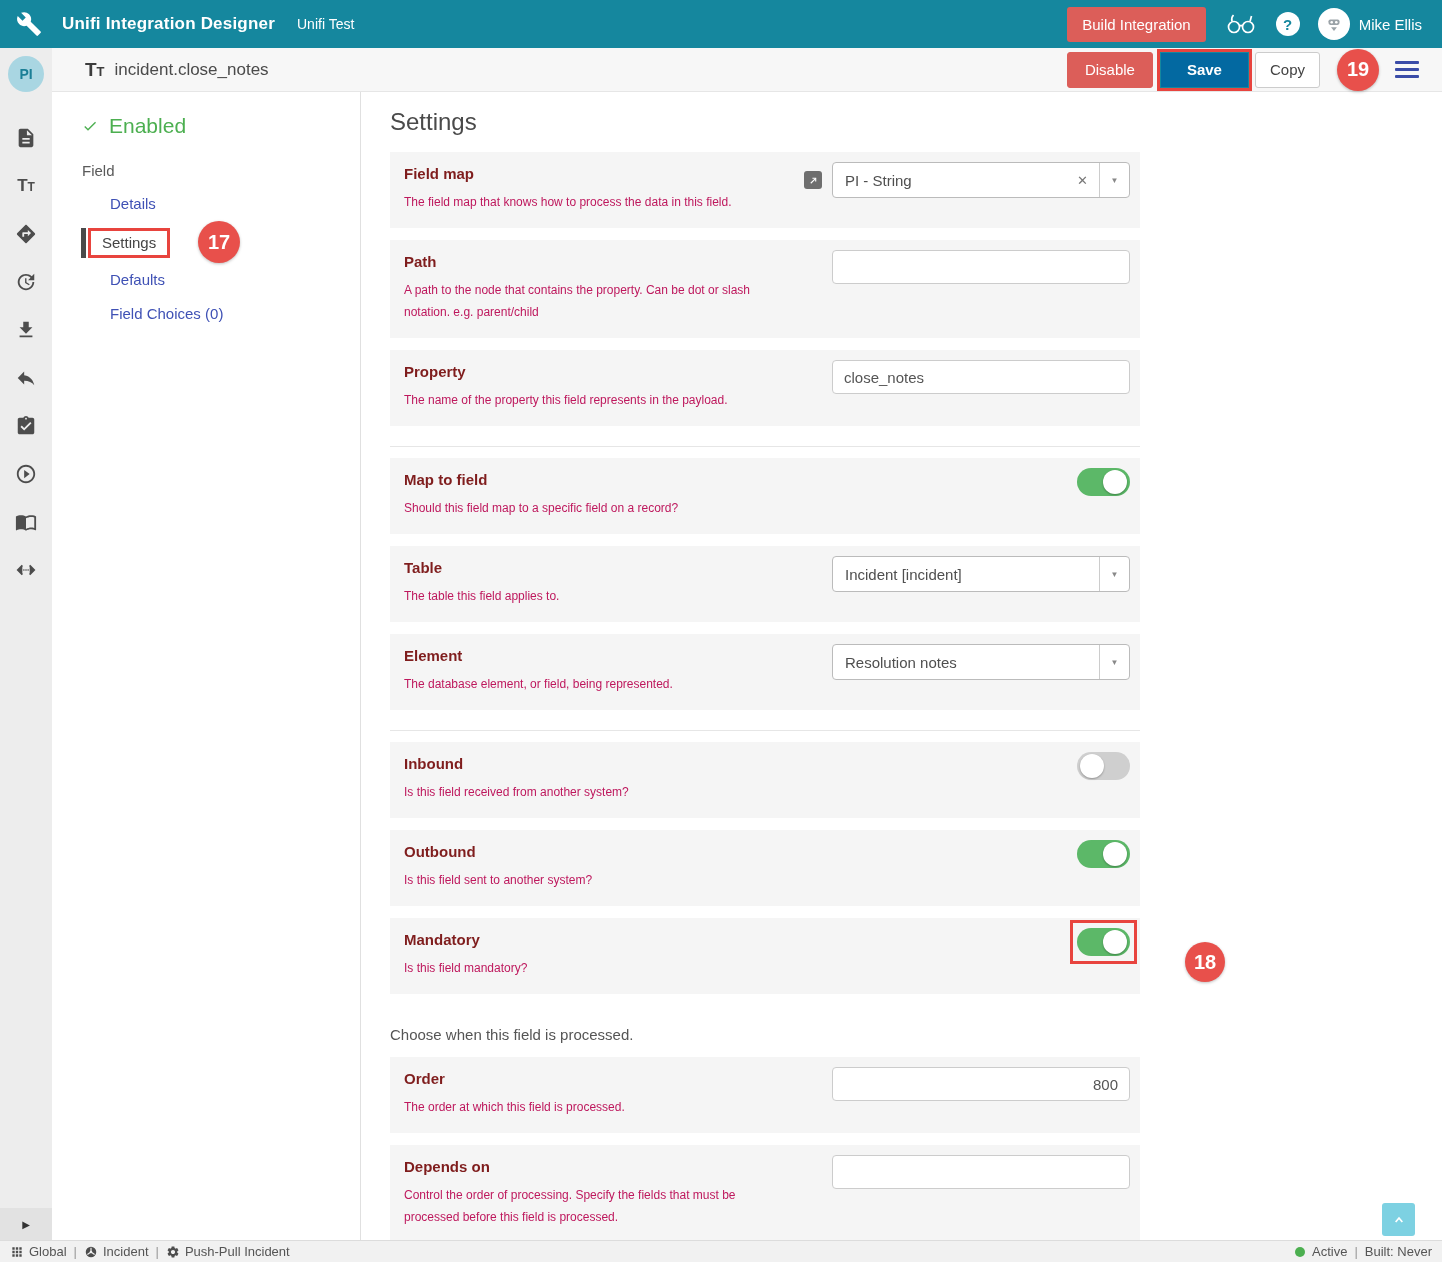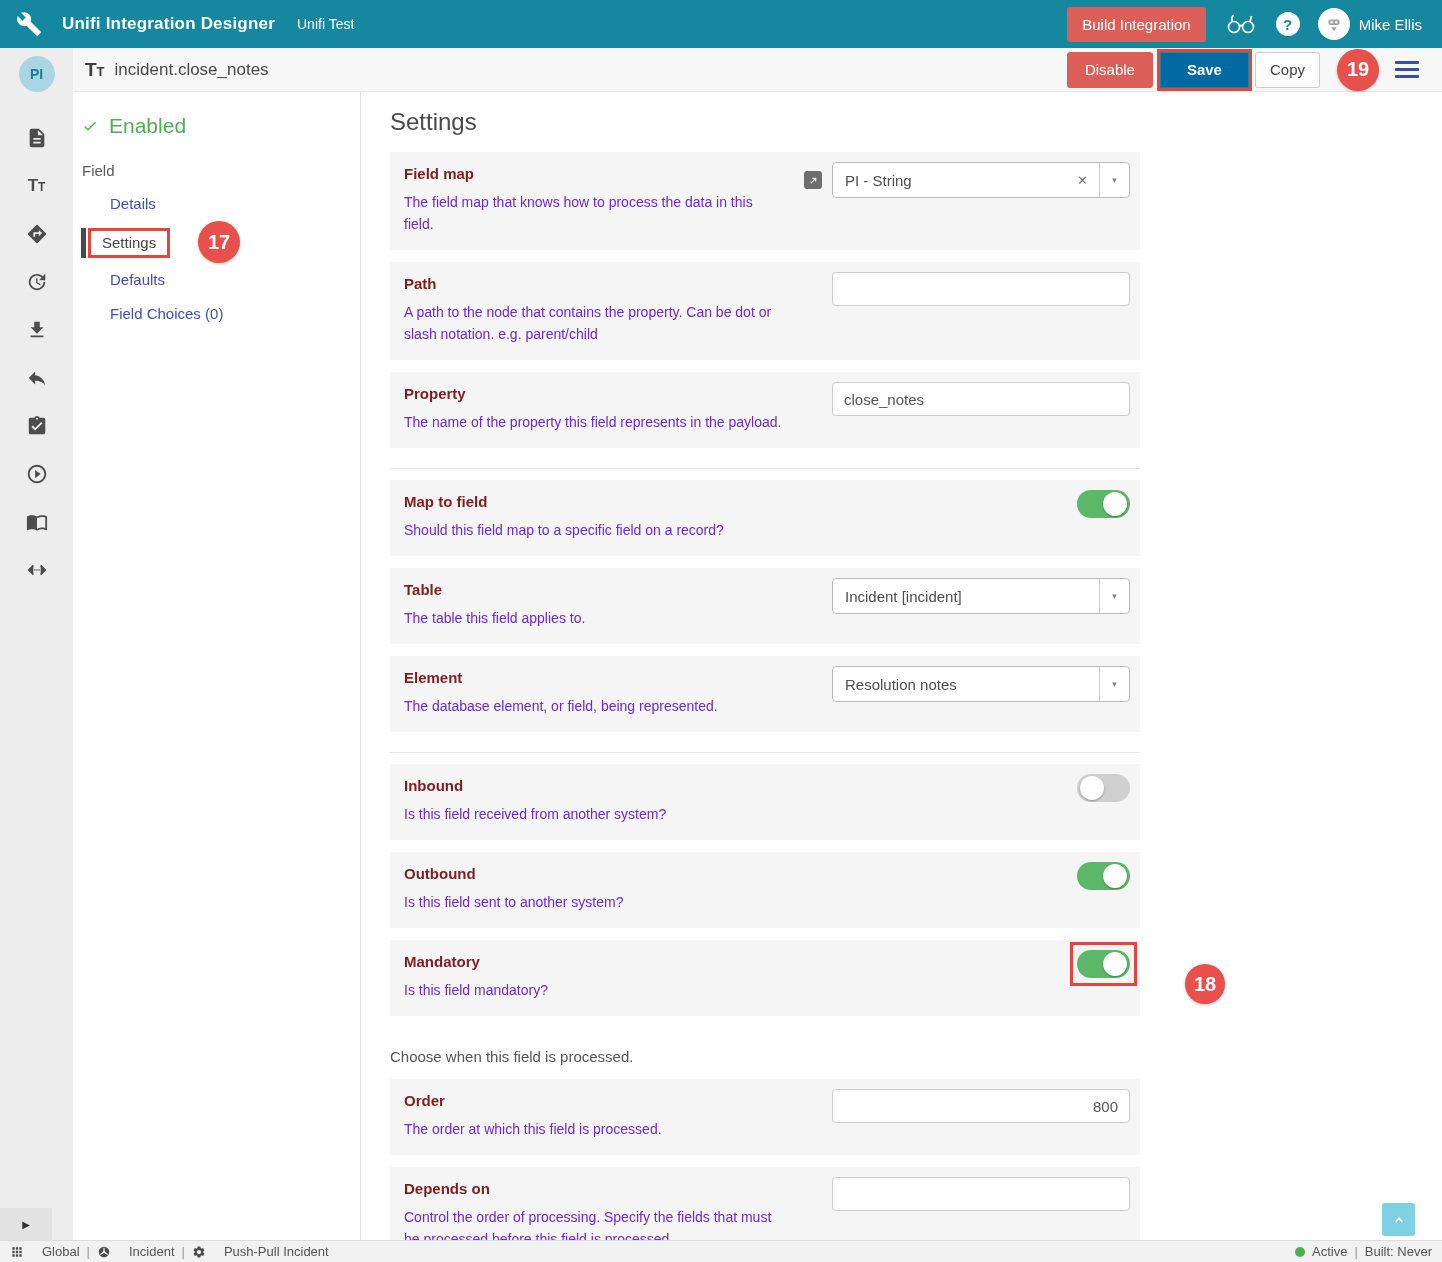--- a/index.html
+++ b/index.html
@@ -30,21 +30,21 @@
   .btn-disable { background:#DC5E59; border:1px solid #DC5E59; color:#fff; padding:0 17px; }
   .save-wrap { border:3px solid #E8443E; margin-left:4px; }
   .btn-save { background:#0369a1; border:1px solid #15879E; color:#fff; padding:0 26px; border-radius:0;font-weight:bold; }
   .btn-copy { background:#fff; border:1px solid #CCC; color:#444; padding:0 14px; margin-left:3px; }
   .step-circle { width:42px; height:42px; border-radius:50%; background:#E8504B; color:#fff; font-size:20px; font-weight:bold; display:flex; align-items:center; justify-content:center; box-shadow:0 1px 3px rgba(0,0,0,.25); }
   .toolbar .step-circle { margin:0 16px 0 17px; }
   .hamburger { width:24px; display:flex; flex-direction:column; gap:4px; cursor:pointer; }
   .hamburger span { height:3px; background:#3A4CA8; border-radius:1px; }
 
   
-  .sidebar { position:absolute; top:48px; left:0; width:73px; bottom:22px; background:#EDEDED; z-index:6; }
+  .sidebar { position:absolute; top:48px; left:0; width:52px; bottom:22px; background:#EDEDED; z-index:6; }
   .pi-avatar { width:36px; height:36px; border-radius:50%; background:#A9D6E2; color:#1B7F96; font-weight:bold; font-size:14px; display:flex; align-items:center; justify-content:center; margin:8px auto 0; cursor:pointer; }
   .side-icons { display:flex; flex-direction:column; align-items:center; gap:24px; margin-top:34px; }
   .side-icons .sicon { width:24px; height:24px; cursor:pointer; display:flex; align-items:center; justify-content:center; }
   .side-icons svg { width:22px; height:22px; fill:#4d4d4d; }
   .sicon-text { font-weight:bold; color:#4d4d4d; display:flex; align-items:baseline; }
   .sicon-text .big{ font-size:17px; } .sicon-text .small{ font-size:12px; }
   .expand-box { position:absolute; bottom:0; left:0; width:52px; height:32px; background:#E2E2E2; display:flex; align-items:center; justify-content:center; cursor:pointer; font-size:10px; color:#333; }
 
   
   .navpanel { position:absolute; top:92px; left:52px; width:309px; bottom:22px; background:#fff; border-right:1px solid #E0E0E0; padding-top:22px; z-index:3; }
@@ -56,21 +56,21 @@
   .nav-settings { position:relative; height:32px; margin:-2px 0 12px; display:flex; align-items:center; }
   .active-bar { position:absolute; left:29px; top:1px; width:5px; height:30px; background:#4a4a4a; }
   .nav-settings .annot-box { margin-left:36px; border:3px solid #E8443E; padding:3px 11px 4px; font-size:15px; color:#444; cursor:pointer; }
   .nav-settings .step-circle { position:absolute; left:146px; top:-6px; }
 
   
   .content { position:absolute; top:92px; left:361px; right:0; bottom:22px; background:#fff; padding:16px 0 0 29px; overflow:hidden; }
   .settings-h { font-size:24px; font-weight:500; color:#4a4a4a; margin-bottom:16px; }
   .frow { position:relative; width:750px; background:#F5F5F5; padding:13px 14px 15px; margin-bottom:12px; min-height:70px; }
   .frow-label { font-size:15px; font-weight:bold; color:#7f1d1d; margin-bottom:9px; }
-  .frow-desc { font-size:14px; color:#6d28d9; line-height:22px; max-width:380px; }
+  .frow-desc { font-size:12px; color:#be185d; line-height:22px; max-width:380px; }
   .ctl { position:absolute; top:10px; right:10px; display:flex; align-items:center; gap:10px; }
   .ctl-input { width:298px; height:34px; border:1px solid #CCC; border-radius:4px; background:#fff; font-family:inherit; font-size:15px; color:#555; padding:0 11px; }
   .ctl-input.num { text-align:right; }
   .ctl-select { width:298px; height:36px; border:1px solid #BBB; border-radius:4px; background:#fff; display:flex; align-items:center; cursor:pointer; }
   .sel-text { flex:1; font-size:15px; color:#4f4f4f; padding:0 12px; white-space:nowrap; }
   .sel-clear { font-size:13px; color:#777; padding:0 11px; cursor:pointer; }
   .sel-caret { width:30px; align-self:stretch; border-left:1px solid #CCC; display:flex; align-items:center; justify-content:center; font-size:8px; color:#888; cursor:pointer; }
   .popout { width:18px; height:18px; background:#6E6E6E; border-radius:3px; display:flex; align-items:center; justify-content:center; cursor:pointer; }
   .popout svg { width:11px; height:11px; stroke:#fff; stroke-width:2; fill:none; }
   .toggle { width:53px; height:28px; border-radius:14px; position:relative; cursor:pointer; }
@@ -83,21 +83,21 @@
   .mand-wrap .annot-ring { position:absolute; inset:-8px -7px; border:3px solid #E8443E; }
   .row-circle { position:absolute; left:795px; top:24px; }
   .hr { width:750px; height:1px; background:#E6E6E6; margin:20px 0 11px; }
   .process-note { font-size:15px; color:#555; margin:32px 0 14px; }
 
   
   .statusbar { position:absolute; left:0; right:0; bottom:0; height:22px; background:#F1F1F1; border-top:1px solid #DCDCDC; display:flex; align-items:center; font-size:13px; color:#555; padding:0 10px; z-index:7; }
   .statusbar svg { width:14px; height:14px; fill:#4d4d4d; }
   .sb-left { display:flex; align-items:center; gap:7px; }
   .sb-right { margin-left:auto; display:flex; align-items:center; gap:7px; }
-  .sb-item { display:flex; align-items:center; gap:18px; cursor:pointer; }
+  .sb-item { display:flex; align-items:center; gap:5px; cursor:pointer; }
   .sb-sep { color:#999; }
   .status-dot { width:10px; height:10px; border-radius:50%; background:#4CAF50; }
 
   .scroll-top { position:absolute; right:27px; bottom:26px; width:33px; height:33px; background:#7DD1E2; border:none; border-radius:3px; cursor:pointer; display:flex; align-items:center; justify-content:center; z-index:8; }
   .scroll-top svg { width:16px; height:16px; stroke:#fff; stroke-width:2.6; fill:none; }
 </style>
 </head>
 <body>
 
 <div class="page">

